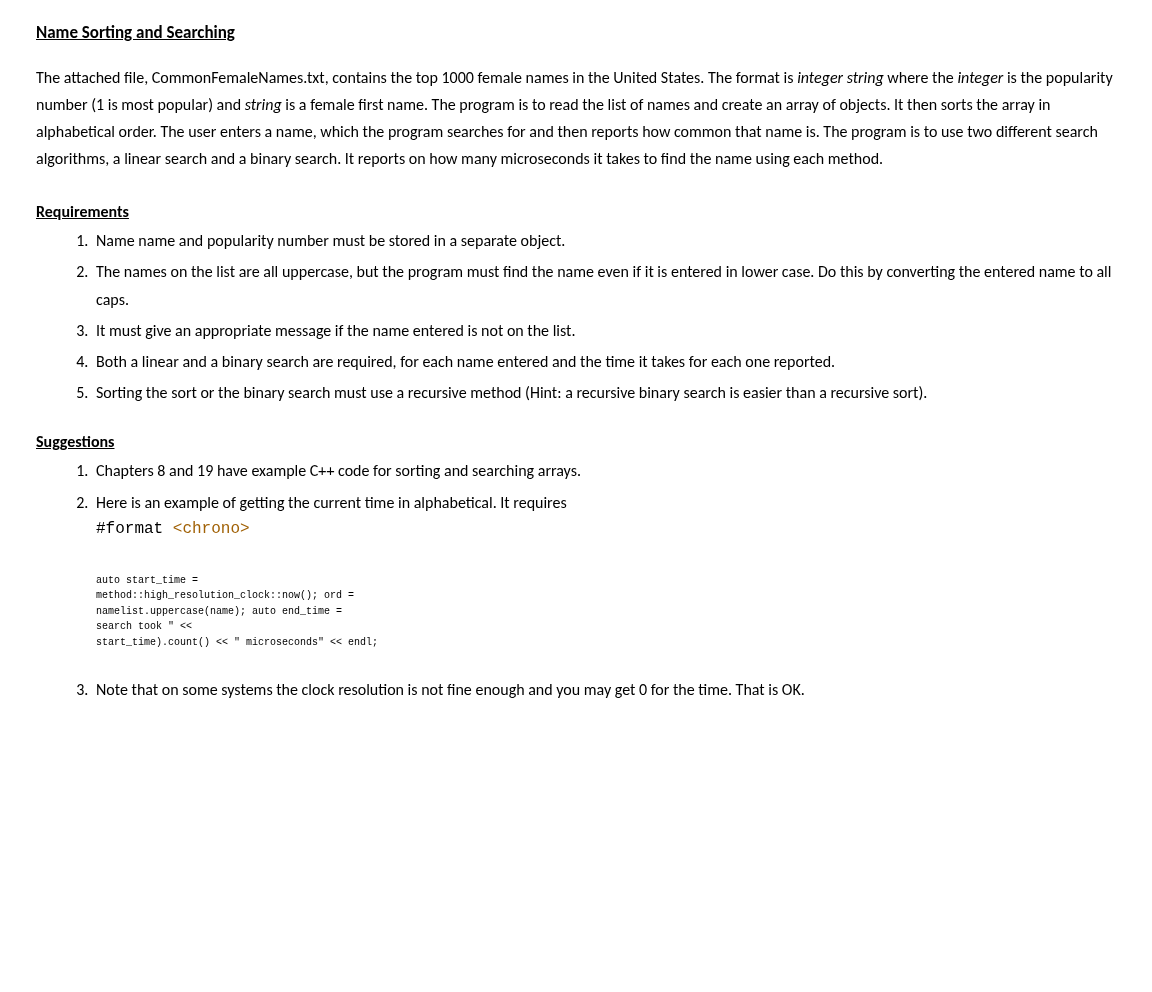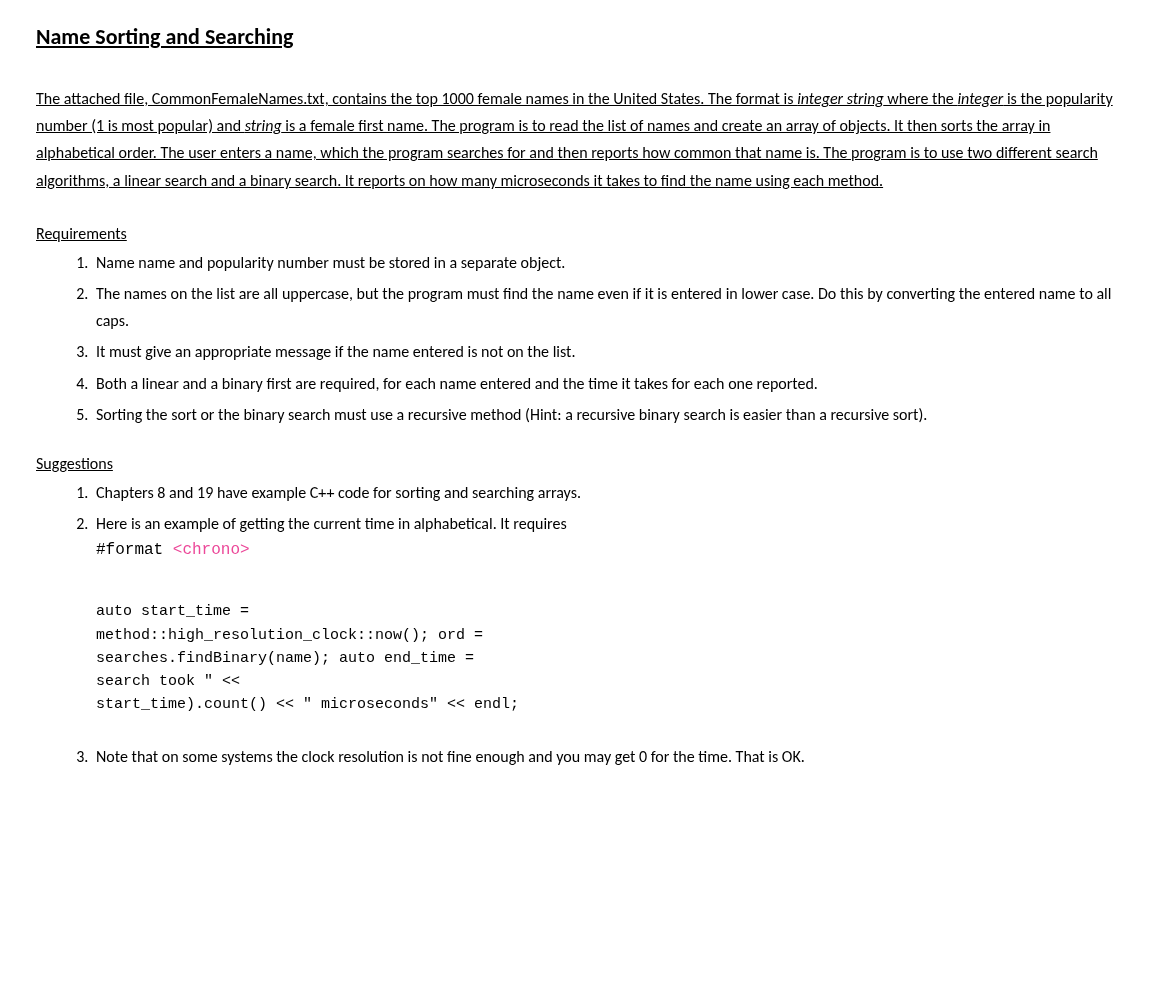--- a/index.html
+++ b/index.html
@@ -8,99 +8,98 @@
     color: #000;
     background: #fff;
     margin: 0;
     padding: 20px 36px 40px 36px;
     line-height: 1.5;
     max-width: 1152px;
   }
   .title {
     font-weight: bold;
     text-decoration: underline;
-    font-size: 22px;
-    margin-bottom: 32px;
+    font-size: 17px;
+    margin-bottom: 18px;
   }
   .body-text {
     margin-bottom: 28px;
     line-height: 1.7;
-    text-decoration: underline;
   }
   .section-head {
-    font-weight: normal;
+    font-weight: bold;
     text-decoration: underline;
     font-size: 16px;
     margin-top: 6px;
     margin-bottom: 3px;
   }
   ol {
     margin: 0 0 24px 0;
     padding-left: 56px;
   }
   ol li {
     padding-left: 4px;
     margin-bottom: 4px;
     line-height: 1.7;
   }
   .italic {
     font-style: italic;
   }
   .code-block {
     font-family: "Courier New", monospace;
-    font-size: 15px;
+    font-size: 10px;
     line-height: 1.55;
-    margin-top: 14px;
+    margin-top: 8px;
     color: #000;
   }
   .code-line {
     white-space: pre-wrap;
   }
   .code-include {
     font-family: "Courier New", monospace;
     font-size: 16px;
     color: #000;
   }
   .blue {
-    color: #ec4899;
+    color: #a16207;
   }
   .spacer {
     height: 22px;
   }
 </style>
 </head>
 <body>
 
 <div class="title">Name Sorting and Searching</div>
 
 <div class="body-text">
   <span>The attached file, CommonFemaleNames.txt, contains the top 1000 female names in the United States. The format is </span><span class="italic">integer string</span><span> where the </span><span class="italic">integer</span><span> is the popularity number (1 is most popular) and </span><span class="italic">string</span><span> is a female first name. The program is to read the list of names and create an array of objects. It then sorts the array in alphabetical order. The user enters a name, which the program searches for and then reports how common that name is. The program is to use two different search algorithms, a linear search and a binary search. It reports on how many microseconds it takes to find the name using each method.</span>
 </div>
 
 <div class="section-head">Requirements</div>
 <ol>
   <li>Name name and popularity number must be stored in a separate object.</li>
   <li>The names on the list are all uppercase, but the program must find the name even if it is entered in lower case. Do this by converting the entered name to all caps.</li>
   <li>It must give an appropriate message if the name entered is not on the list.</li>
-  <li>Both a linear and a binary first are required, for each name entered and the time it takes for each one reported.</li>
+  <li>Both a linear and a binary search are required, for each name entered and the time it takes for each one reported.</li>
   <li>Sorting the sort or the binary search must use a recursive method (Hint: a recursive binary search is easier than a recursive sort).</li>
 </ol>
 
 <div class="section-head">Suggestions</div>
 <ol>
   <li>Chapters 8 and 19 have example C++ code for sorting and searching arrays.</li>
   <li>
     <span>Here is an example of getting the current time in alphabetical. It requires</span>
     <div class="code-include">
       <span>#format </span><span class="blue">&lt;chrono&gt;</span>
     </div>
     <div class="spacer"></div>
     <div class="code-block">
       <div class="code-line">auto start_time =</div>
       <div class="code-line">method::high_resolution_clock::now(); ord =</div>
-      <div class="code-line">searches.findBinary(name); auto end_time =</div>
+      <div class="code-line">namelist.uppercase(name); auto end_time =</div>
       <div class="code-line">search took " &lt;&lt;</div>
       <div class="code-line">start_time).count() &lt;&lt; " microseconds" &lt;&lt; endl;</div>
     </div>
     <div class="spacer"></div>
   </li>
   <li>Note that on some systems the clock resolution is not fine enough and you may get 0 for the time. That is OK.</li>
 </ol>
 
 </body></html>

